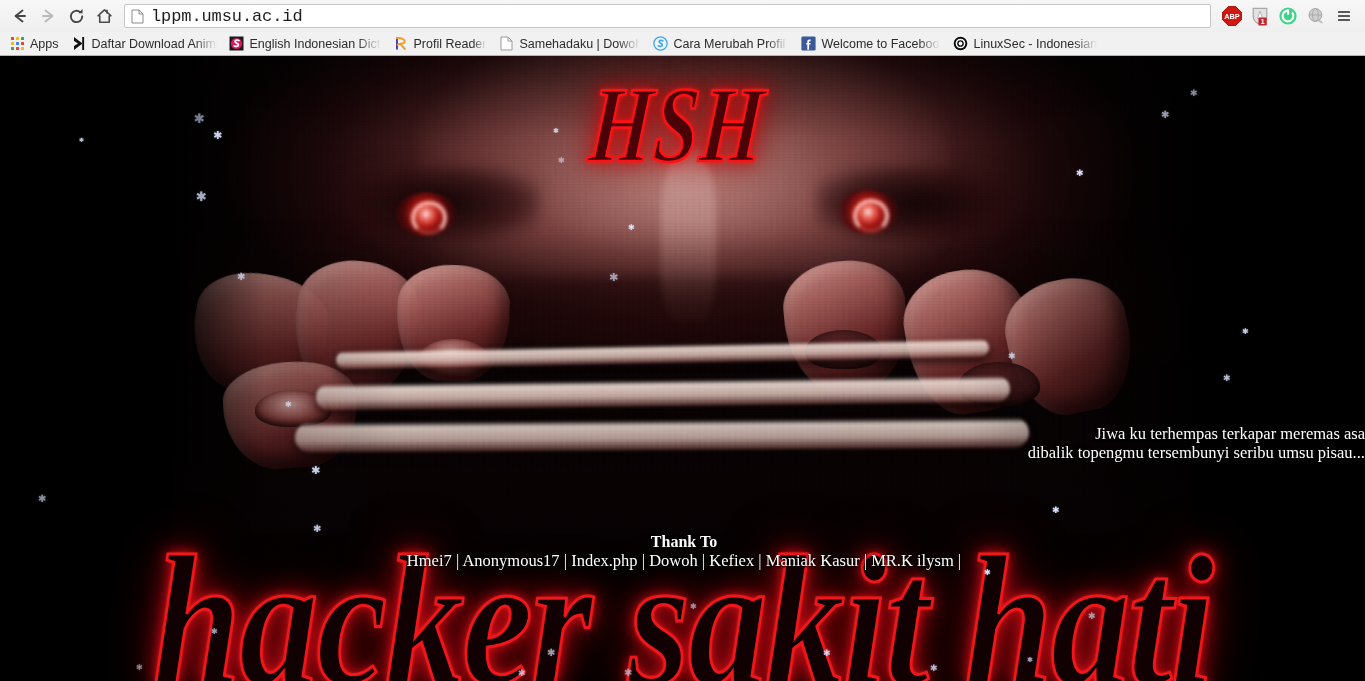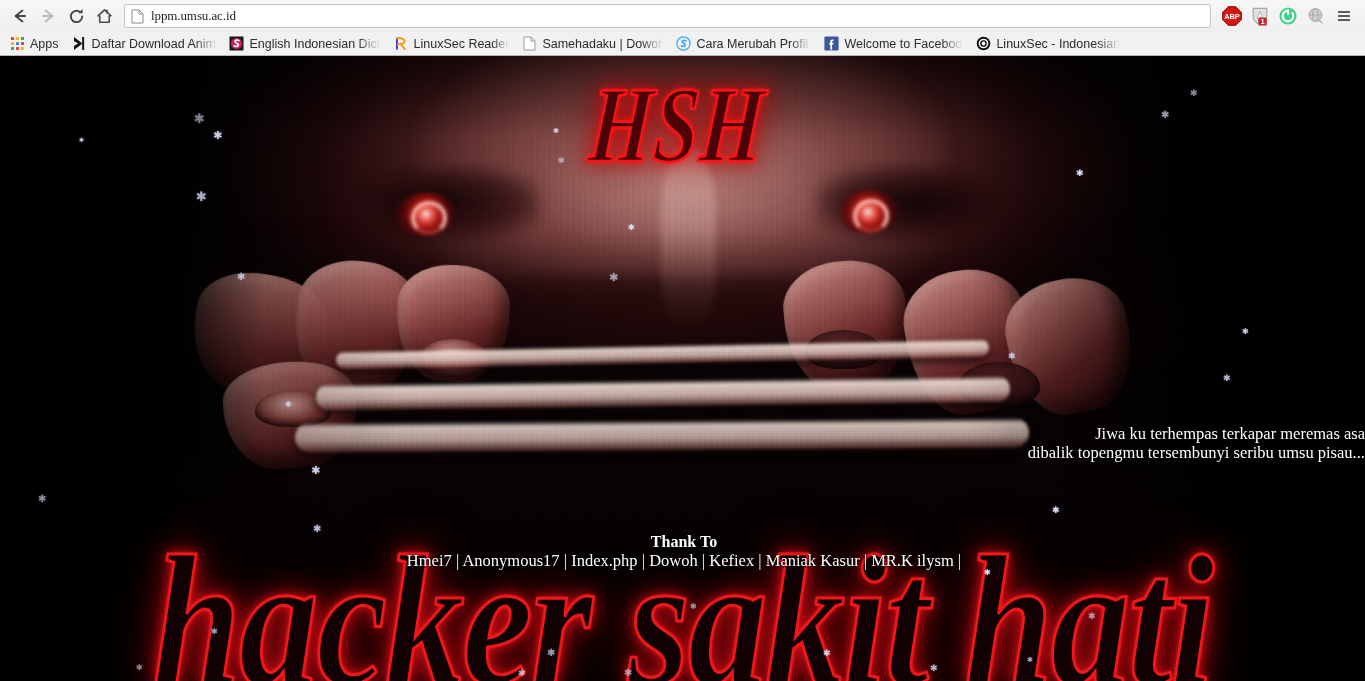--- a/index.html
+++ b/index.html
@@ -55,26 +55,26 @@
     border: 1px solid #c6c6c6;
     border-radius: 2px;
     display: flex;
     align-items: center;
     padding: 0 6px;
     box-sizing: border-box;
     min-width: 0;
   }
   .page-icon { flex: 0 0 auto; margin-right: 7px; display:flex; }
   .url-text {
-    font-size: 13px;
+    font-size: 17px;
     color: #1d1d1d;
     letter-spacing: -0.1px;
     white-space: nowrap;
     overflow: hidden;
-    font-family: Liberation Serif, serif;
+    font-family: Liberation Mono, monospace;
   }
 
   .ext-icons {
     display: flex;
     align-items: center;
     flex: 0 0 auto;
     gap: 2px;
     padding-right: 2px;
   }
   .ext {
@@ -479,21 +479,21 @@
       </div>
 
       <div class="bm" style="max-width:120px">
         <span class="bmicon">
           <svg width="15" height="15" viewBox="0 0 15 15">
             <path d="M4 1.5 L4 13.5" stroke="#4a3fb5" stroke-width="2"></path>
             <path d="M4 2.2 C8 1.4 12.4 3.4 11.6 6 C10.8 8.6 5.6 7.2 4.8 8.6" fill="none" stroke="#f0a02a" stroke-width="2" stroke-linecap="round"></path>
             <path d="M7.6 8.2 L11.8 13" stroke="#f0a02a" stroke-width="2" stroke-linecap="round"></path>
           </svg>
         </span>
-        <span class="bmlabel">LinuxSec Reader</span>
+        <span class="bmlabel">Profil Reader</span>
       </div>
 
       <div class="bm" style="max-width:142px">
         <span class="bmicon">
           <svg width="13" height="15" viewBox="0 0 13 15">
             <path d="M1 1 H8 L12 5 V14 H1 Z" fill="#fff" stroke="#9a9a9a" stroke-width="1"></path>
             <path d="M8 1 V5 H12" fill="none" stroke="#9a9a9a" stroke-width="1"></path>
           </svg>
         </span>
         <span class="bmlabel">Samehadaku | Dowoh</span>

